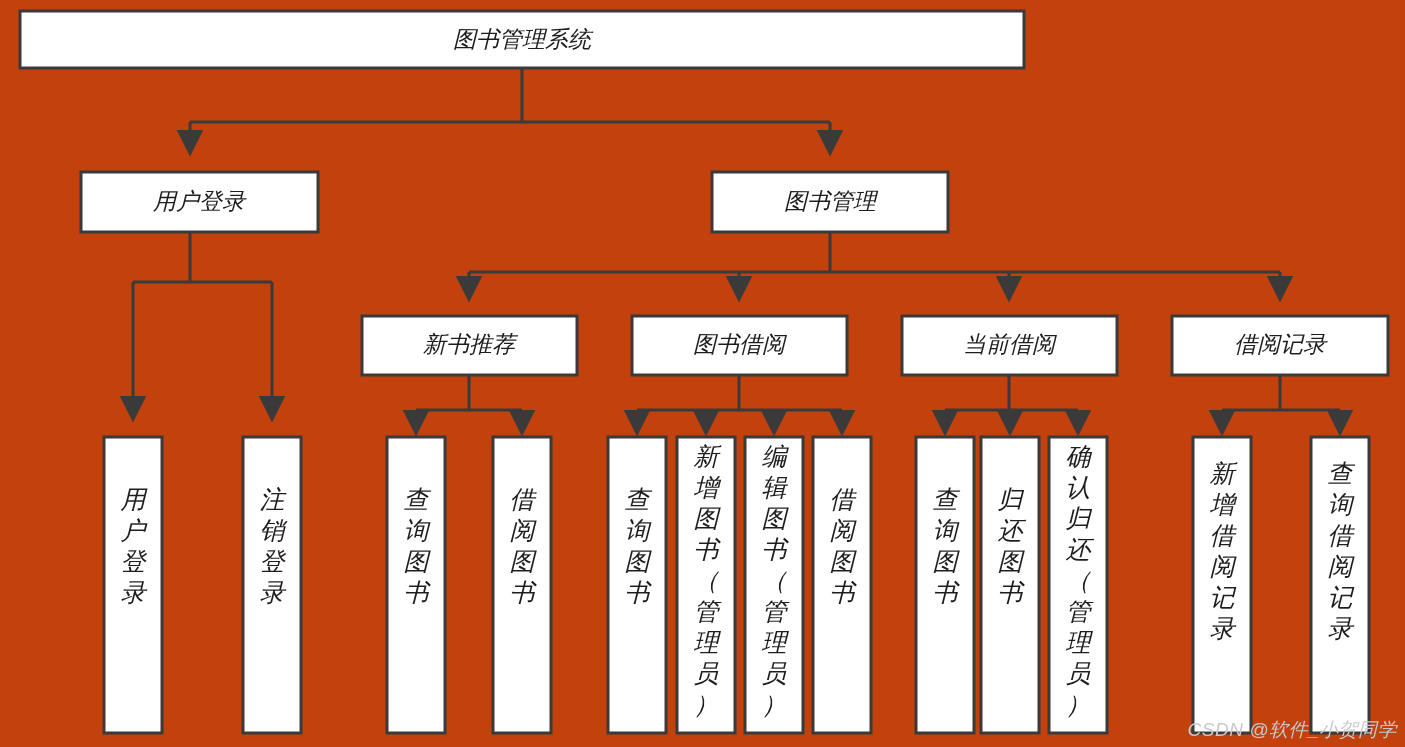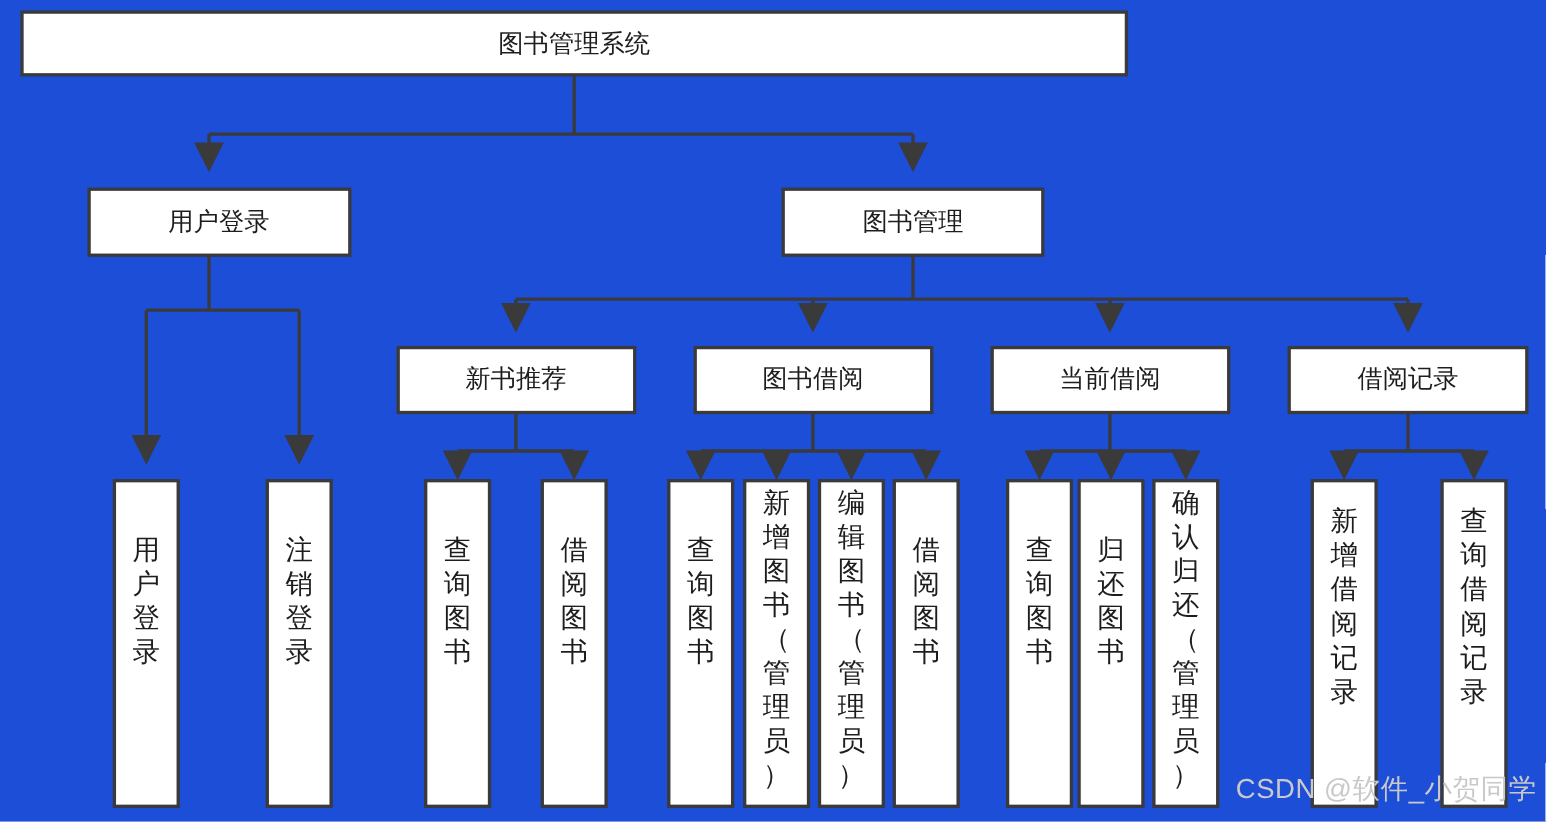--- a/index.html
+++ b/index.html
@@ -7,22 +7,23 @@
     padding: 0;
     background: #ffffff;
   }
   body {
     font-family: "Liberation Sans", "DejaVu Sans", sans-serif;
   }
   #diagram-root {
     position: relative;
     width: 1405px;
     height: 747px;
-    background: #1d4ed8;
+    background: #c2410c;
     overflow: hidden;
+    font-style: italic;
   }
   svg.flow {
     position: absolute;
     left: 0;
     top: 0;
     width: 1405px;
     height: 747px;
   }
   .nodebox {
     fill: #ffffff;
@@ -47,23 +48,23 @@
   }
   .leaf-label-char {
     fill: #1d1d1d;
     font-family: "Liberation Sans", "DejaVu Sans", sans-serif;
     font-size: 25px;
     text-anchor: middle;
   }
   .watermark {
     position: absolute;
     right: 8px;
-    bottom: 14px;
-    font-family: "Liberation Sans", "DejaVu Sans", sans-serif;
-    font-size: 25px;
+    bottom: 4px;
+    font-family: "Liberation Sans", "DejaVu Sans", sans-serif;
+    font-size: 19px;
     color: #c9c9c9;
     white-space: nowrap;
     letter-spacing: 0.5px;
     pointer-events: none;
   }
 </style>
 </head>
 <body>
 
 <div id="diagram-root">

